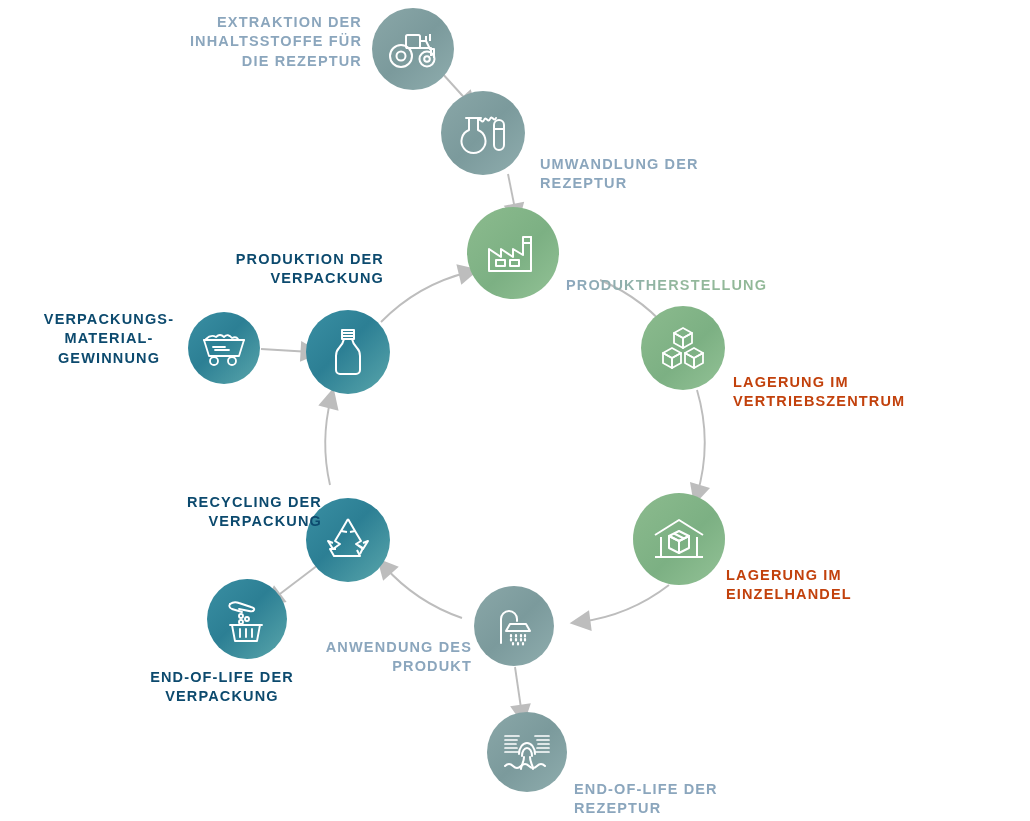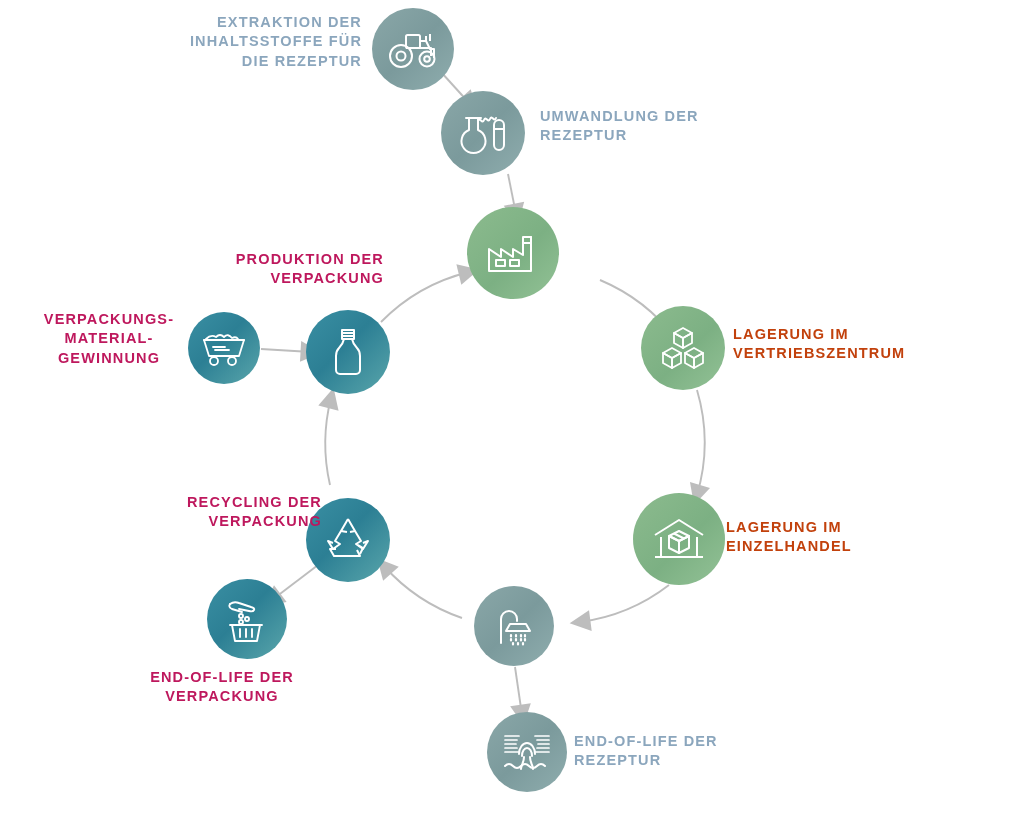--- a/index.html
+++ b/index.html
@@ -21,28 +21,28 @@
 
   .label{
     position:absolute;
     font-weight:700;
     font-size:14.5px;
     letter-spacing:1.15px;
     line-height:1.34;
     text-transform:uppercase;
     white-space:pre-line;
   }
-  .label.blue  {color:#be185d;}
+  .label.blue  {color:#0c4a6e;}
   .label.slateT{color:#8ba6bd;}
   .label.greenT{color:#c2410c;}
   .label.gradT {
     background:linear-gradient(90deg,#8ba6bd 0%,#93b89c 45%,#8fb893 100%);
     -webkit-background-clip:text;background-clip:text;color:transparent;
   }
-  .label.right{text-align:left;}
+  .label.right{text-align:left;margin-top:48px;}
   .label.left {text-align:right;}
   .label.center{text-align:center;}
 </style>
 </head>
 <body>
 
 <div id="stage">
 
   <svg id="wires" viewBox="0 0 1030 821">
     <defs>
@@ -220,24 +220,27 @@
         <circle cx="31" cy="33" r="4"></circle>
       </svg>
     </span>
   </div>
 
   <div class="label slateT left" style="left:186px;top:13px;width:176px;">Extraktion der
 Inhaltsstoffe für
 die Rezeptur</div>
   <div class="label slateT right" style="left:540px;top:107px;width:230px;">Umwandlung der
 Rezeptur</div>
+  <div class="label gradT right" style="left:566px;top:228px;width:250px;">Produktherstellung</div>
   <div class="label greenT right" style="left:733px;top:325px;width:230px;">Lagerung im
 Vertriebszentrum</div>
   <div class="label greenT right" style="left:726px;top:518px;width:230px;">Lagerung im
 Einzelhandel</div>
+  <div class="label slateT left" style="left:290px;top:638px;width:182px;">Anwendung des
+Produkt</div>
   <div class="label slateT right" style="left:574px;top:732px;width:230px;">End-of-Life der
 Rezeptur</div>
   <div class="label blue left" style="left:156px;top:493px;width:166px;">Recycling der
 Verpackung</div>
   <div class="label blue center" style="left:132px;top:668px;width:180px;">End-of-Life der
 Verpackung</div>
   <div class="label blue left" style="left:208px;top:250px;width:176px;">Produktion der
 Verpackung</div>
   <div class="label blue left" style="left:36px;top:310px;width:146px;text-align:center;">Verpackungs-
 Material-

